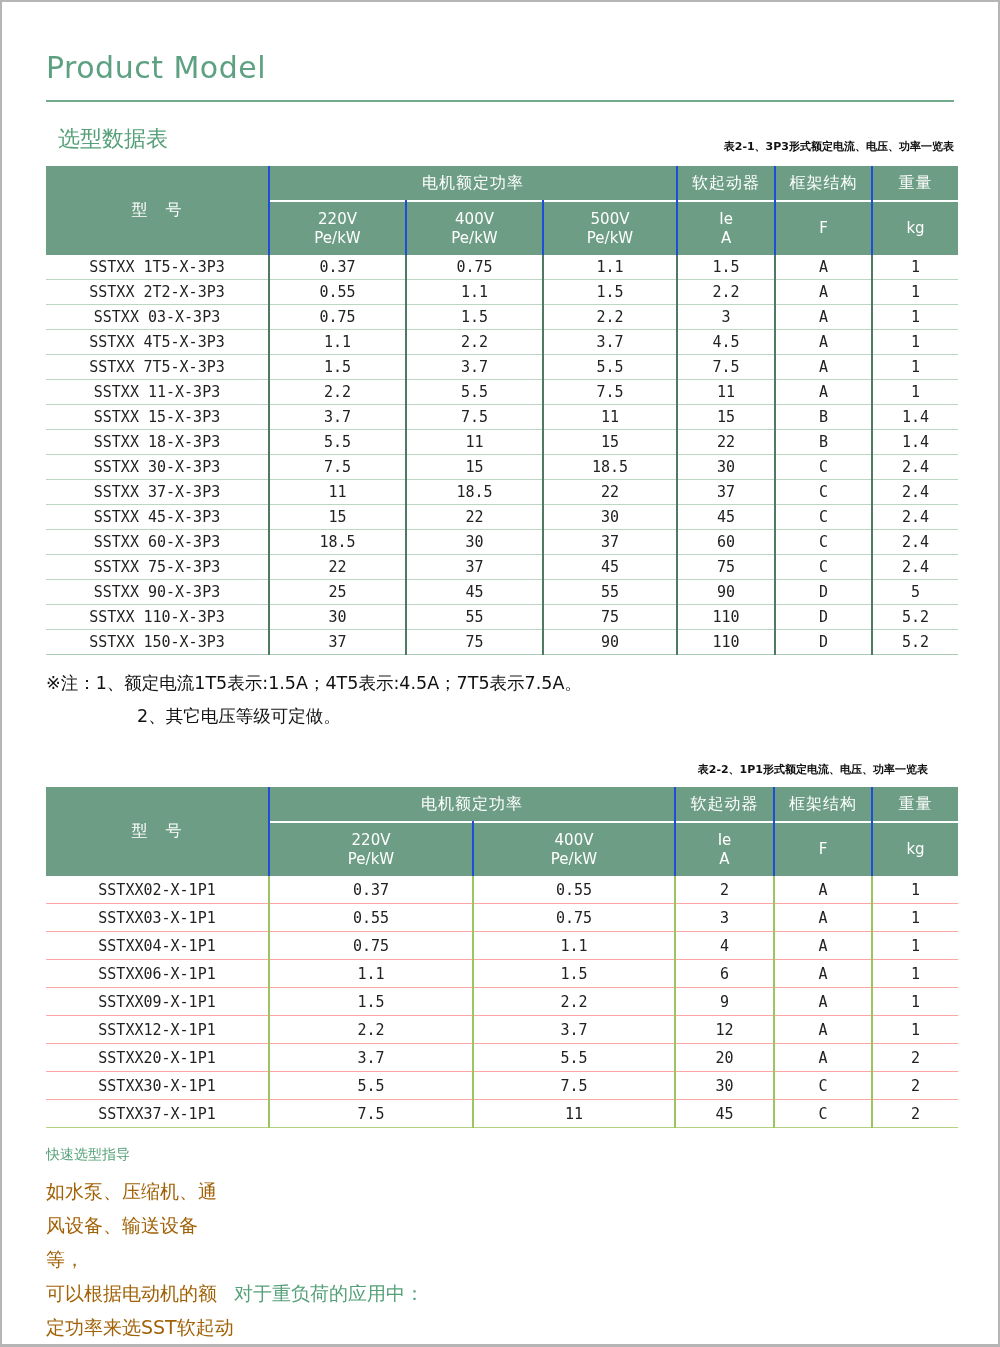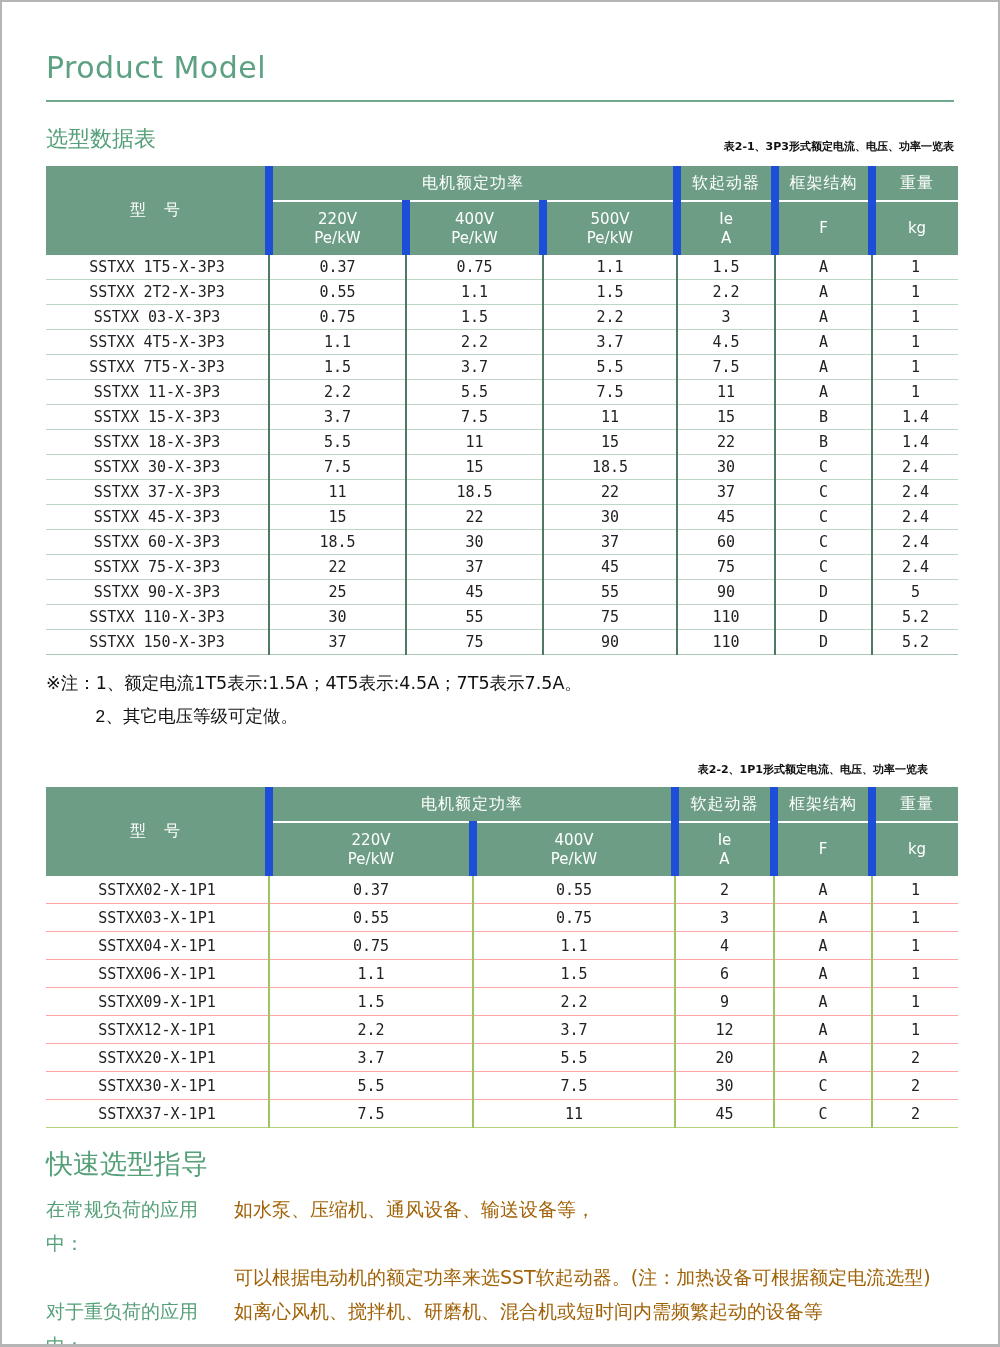--- a/index.html
+++ b/index.html
@@ -6,44 +6,44 @@
   .page{
     width:1000px;height:1347px;box-sizing:border-box;margin:0 auto;
     background:#ffffff;border:2px solid #b5b5b5;border-bottom-width:3px;
     padding:34px 44px 0 44px;
     font-family:"DejaVu Sans","Liberation Sans",sans-serif;color:#1c1c1c;
     overflow:hidden;
   }
   .title-zh{font-size:34px;font-weight:bold;color:#3e8b63;margin:0;letter-spacing:2px;line-height:1.15;}
   .title-en{font-size:30px;color:#5da182;margin-top:14px;letter-spacing:0.5px;line-height:1.2;}
   .rule{border-top:2px solid #72aa8e;margin-top:14px;}
-  .caption-row{display:flex;justify-content:space-between;align-items:flex-end;margin-top:22px;}
+  .caption-row{display:flex;justify-content:space-between;align-items:flex-end;margin-top:22px;margin-left:12px;}
   .sec-heading{font-size:22px;color:#55a078;}
   .tbl-caption{font-size:11px;color:#111;font-weight:600;}
   table{border-collapse:collapse;width:100%;table-layout:fixed;}
   .t1{margin-top:12px;}
   .t2{margin-top:10px;}
   thead th{background:#6d9e85;color:#fff;font-weight:normal;padding:0;
-    border:none;border-right:8px solid #1d4ed8;}
+    border:none;border-right:2px solid #1d4ed8;}
   thead tr th:last-child{border-right:none;}
   tr.gr th{height:34px;font-size:16px;letter-spacing:1px;}
   th.model-h{font-size:17px;letter-spacing:2px;font-family:Liberation Mono, monospace;}
   tr.sub th{height:53px;font-size:15px;line-height:19px;border-top:2px solid #ffffff;}
   tbody td{height:24px;padding:0;text-align:center;
     font-family:"DejaVu Sans Mono","Liberation Mono",monospace;font-size:15px;color:#222;}
   .t1 tbody td{border-left:2px solid #4e7a64;border-bottom:1px solid #bcd6c6;}
   .t1 tbody td:first-child{border-left:none;}
   .t1 tbody tr:last-child td{border-bottom:1px solid #a9c9b7;}
   .t2 tbody td{height:27px;border-left:2px solid #9cc45f;border-bottom:1px solid #fca5a5;}
   .t2 tbody td:first-child{border-left:none;}
   .t2 tbody tr:last-child td{border-bottom:1px solid #b4d27e;}
   .notes{margin-top:16px;font-size:17.5px;color:#111;}
-  .note2{margin-left:49px;margin-top:9px;font-family:Liberation Mono, monospace;}
+  .note2{margin-left:91px;margin-top:9px;}
   .caption2{margin-top:34px;text-align:right;padding-right:26px;}
-  .guide-heading{margin-top:18px;font-size:27px;color:#55a078;}
+  .guide-heading{margin-top:18px;font-size:14px;color:#55a078;}
   .guide{margin-top:10px;display:grid;grid-template-columns:188px 1fr;font-size:19px;line-height:34px;}
   .g-label{color:#55a078;}
   .g-text{color:#a16207;}
 </style>
 </head>
 <body>
 
 <div class="page">
 
   <div class="title-en">Product Model</div>
@@ -378,21 +378,20 @@
           <td>11</td>
           <td>45</td>
           <td>C</td>
           <td>2</td>
         </tr>
       </tbody>
   </table>
 
   <div class="guide-heading">快速选型指导</div>
   <div class="guide">
-    <div class="g-label">在常规负荷的应用中：</div>
     <div class="g-text">如水泵、压缩机、通风设备、输送设备等，</div>
     <div></div>
     <div class="g-text">可以根据电动机的额定功率来选SST软起动器。(注：加热设备可根据额定电流选型)</div>
     <div class="g-label">对于重负荷的应用中：</div>
     <div class="g-text">如离心风机、搅拌机、研磨机、混合机或短时间内需频繁起动的设备等</div>
 
   </div>
 
 </div>
 

